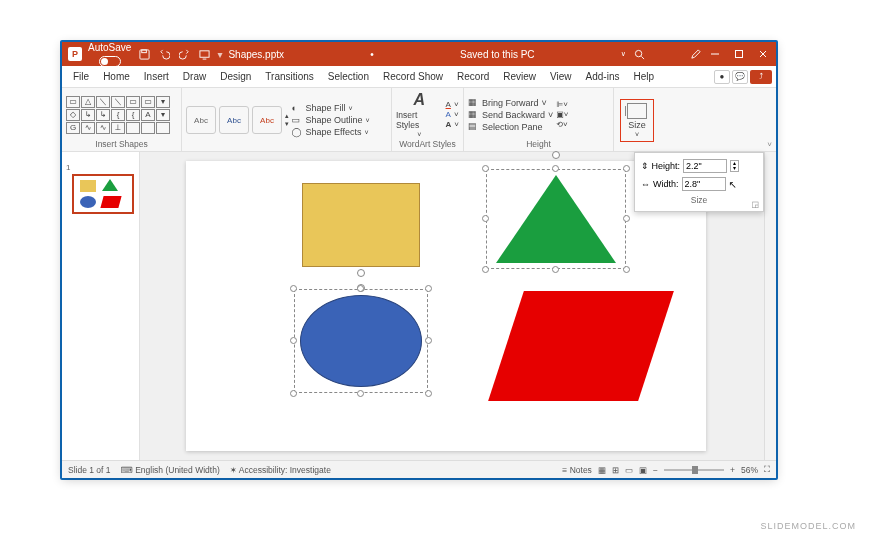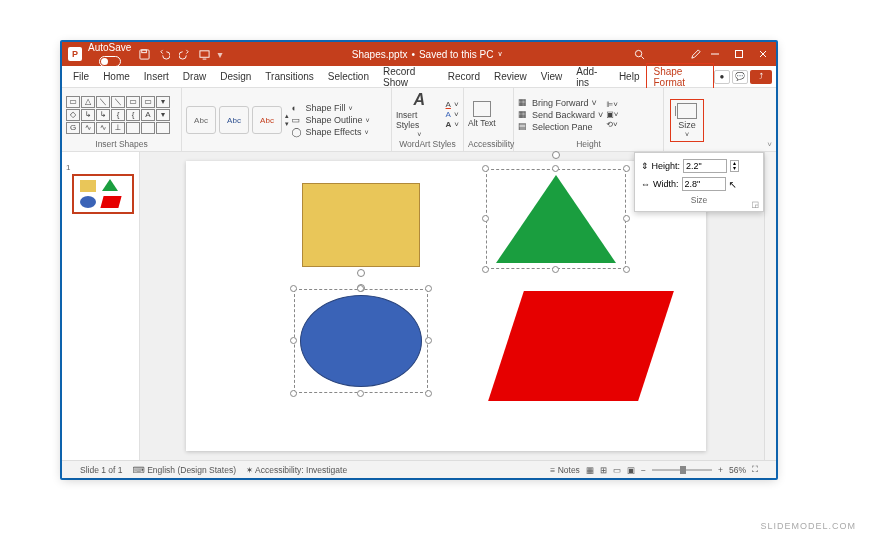--- a/index.html
+++ b/index.html
@@ -5,21 +5,21 @@
   * { box-sizing: border-box; margin: 0; padding: 0; font-family: "Segoe UI", Arial, sans-serif; }
   body { background: #fff; width: 870px; height: 539px; position: relative; overflow: hidden; }
   .outer { position: absolute; left: 60px; top: 40px; width: 718px; height: 440px; background: #0f6cbd; border-radius: 2px; padding-top: 2px; }
   .window { position: absolute; left: 2px; top: 2px; right: 2px; bottom: 2px; background: #fff; display: flex; flex-direction: column; box-shadow: 0 2px 10px rgba(0,0,0,0.2); }
   .titlebar { background: #c43e1c; height: 24px; display: flex; align-items: center; color: #fff; font-size: 10px; padding: 0 6px; gap: 6px; }
   .tb-icon { width: 14px; height: 14px; background: #fff; color: #c43e1c; border-radius: 2px; font-size: 9px; display: flex; align-items: center; justify-content: center; font-weight: bold; }
   .autosave-toggle { display: flex; align-items: center; gap: 3px; flex-direction: column; }
   .toggle { width: 22px; height: 11px; border: 1px solid #fff; border-radius: 6px; position: relative; }
   .toggle::after { content: ""; width: 7px; height: 7px; background: #fff; border-radius: 50%; position: absolute; left: 1px; top: 1px; }
   .tb-btn { width: 14px; height: 14px; display: flex; align-items: center; justify-content: center; cursor: pointer; }
-  .tb-spacer { flex: 1; display: flex; justify-content: center; align-items: center; gap: 4px; }
+  .tb-spacer { flex: 1; display: flex; justify-content: space-between; align-items: center; gap: 4px; }
   .titlebar svg { stroke: #fff; fill: none; }
   .win-btns { display: flex; gap: 10px; margin-left: auto; }
   .menubar { background: #fff; height: 22px; border-bottom: 1px solid #e0e0e0; display: flex; align-items: center; font-size: 10px; color: #333; padding: 0 4px; gap: 0; }
   .menu-item { padding: 3px 7px; cursor: pointer; }
   .menu-item.active { border: 1.5px solid #e03a1a; color: #c43e1c; padding: 2px 6px; }
   .menu-right { margin-left: auto; display: flex; align-items: center; gap: 2px; }
   .menu-right .sq { width: 16px; height: 14px; border: 1px solid #ccc; border-radius: 2px; display: flex; align-items: center; justify-content: center; font-size: 8px; }
   .menu-right .share { background: #c43e1c; color: #fff; width: 22px; border: none; }
   .ribbon { background: #f7f7f7; height: 64px; border-bottom: 1px solid #e0e0e0; display: flex; font-size: 9px; color: #444; position: relative; }
   .rgroup { border-right: 1px solid #e0e0e0; padding: 2px 4px 1px; display: flex; flex-direction: column; }
@@ -61,21 +61,21 @@
   .sh-para { position: absolute; left: 300px; top: 130px; width: 180px; height: 120px; }
   .sh-para-inner { width: 150px; height: 110px; background: #e60000; transform: skewX(-18deg); margin-left: 20px; }
   .conn { position: absolute; width: 8px; height: 8px; border: 1px solid #888; border-radius: 50%; background: #fff; }
   .scroll-v { position: absolute; right: 0; top: 0; bottom: 0; width: 12px; background: #f3f3f3; border-left: 1px solid #ddd; }
   .size-popup { position: absolute; right: 12px; top: 0; width: 130px; background: #fff; border: 1px solid #ccc; box-shadow: 0 2px 6px rgba(0,0,0,0.2); font-size: 9px; padding: 6px; }
   .size-popup .row { display: flex; align-items: center; gap: 3px; margin-bottom: 4px; }
   .size-popup input { width: 44px; font-size: 9px; padding: 1px 2px; border: 1px solid #aaa; }
   .spinbtns { display: flex; flex-direction: column; font-size: 6px; line-height: 5px; border: 1px solid #aaa; }
   .spinbtns div { padding: 0 2px; }
   .size-popup-label { text-align: center; color: #666; font-size: 8.5px; margin-top: 2px; }
-  .statusbar { height: 18px; background: #f3f3f3; border-top: 1px solid #ddd; display: flex; align-items: center; font-size: 8.5px; color: #555; padding: 0 18px; gap: 10px; }
+  .statusbar { height: 18px; background: #f3f3f3; border-top: 1px solid #ddd; display: flex; align-items: center; font-size: 8.5px; color: #555; padding: 0 6px; gap: 10px; }
   .statusbar .right { margin-left: auto; display: flex; align-items: center; gap: 6px; }
   .zoom-track { width: 60px; height: 2px; background: #bbb; position: relative; }
   .zoom-track::after { content: ""; position: absolute; width: 6px; height: 8px; background: #888; left: 28px; top: -3px; }
   .credit { position: absolute; right: 14px; bottom: 8px; font-size: 9px; letter-spacing: 1px; color: #aaa; }
 </style>
 </head>
 <body>
 
 <div class="outer">
 <div class="window">
@@ -155,21 +155,20 @@
     <div class="menu-item">Draw</div>
     <div class="menu-item">Design</div>
     <div class="menu-item">Transitions</div>
     <div class="menu-item">Selection</div>
     <div class="menu-item">Record Show</div>
     <div class="menu-item">Record</div>
     <div class="menu-item">Review</div>
     <div class="menu-item">View</div>
     <div class="menu-item">Add-ins</div>
     <div class="menu-item">Help</div>
-    <div class="menu-item active">Shape Format</div>
     <div class="menu-right">
       <div class="sq">●</div>
       <div class="sq">💬</div>
       <div class="sq share">⤴</div>
     </div>
   </div>
 
   <div class="ribbon">
     <div class="rgroup" style="width:120px">
       <div class="rgroup-body">
@@ -235,29 +234,20 @@
         </div>
         <div class="menu-list" style="font-size:8px">
           <div><u style="text-decoration-color:#e03a1a">A</u>˅</div>
           <div><span style="color:#3a63b7">A</span>˅</div>
           <div><b>A</b>˅</div>
         </div>
       </div>
       <div class="rgroup-label">WordArt Styles</div>
     </div>
 
-    <div class="rgroup" style="width:50px">
-      <div class="rgroup-body">
-        <div class="vstack">
-          <span class="ico" style="width:18px;height:16px;border:1px solid #888;"></span>
-          <span>Alt Text</span>
-        </div>
-      </div>
-      <div class="rgroup-label">Accessibility</div>
-    </div>
 
     <div class="rgroup" style="width:150px">
       <div class="rgroup-body">
         <div class="menu-list">
           <div><span class="ico">▦</span><span>Bring Forward</span> ˅</div>
           <div><span class="ico">▦</span><span>Send Backward</span> ˅</div>
           <div>
                 <span class="ico">▤</span>
                 <span>Selection Pane</span>
               </div>
@@ -352,21 +342,21 @@
           <span style="font-size:10px">↖</span>
         </div>
         <div class="size-popup-label">Size</div>
         <div style="position:absolute;right:4px;bottom:2px;font-size:8px;color:#888">◲</div>
       </div>
     </div>
   </div>
 
   <div class="statusbar">
     <span>Slide 1 of 1</span>
-    <span>⌨ <span>English (Design States)</span></span>
+    <span>⌨ <span>English (United Width)</span></span>
     <span>✶ <span>Accessibility: Investigate</span></span>
     <div class="right">
       <span>≡ <span>Notes</span></span>
       <span>▦</span>
       <span>⊞</span>
       <span>▭</span>
       <span>▣</span>
       <span>−</span>
       <div class="zoom-track"></div>
       <span>+</span>

